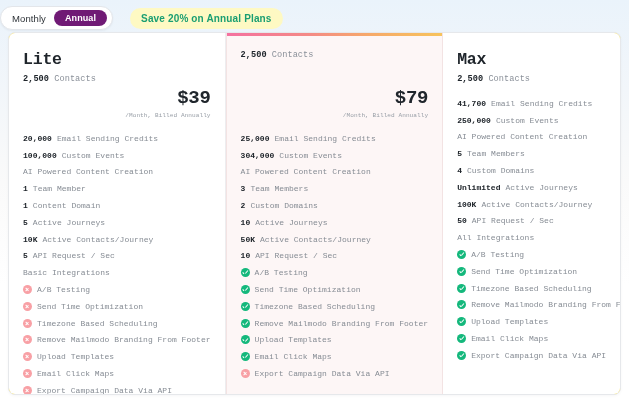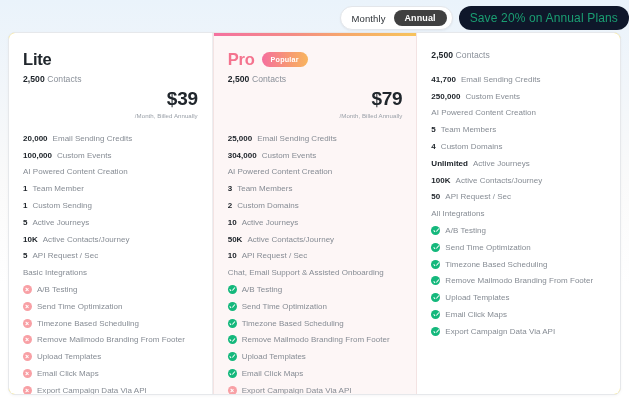--- a/index.html
+++ b/index.html
@@ -11,70 +11,71 @@
   body {
     background: linear-gradient(180deg, #eaf3fb 0%, #f2f6fa 22%, #fafafa 45%, #ffffff 70%);
     position: relative;
   }
 
   
   .toggle-row {
     height: 32px;
     display: flex;
     align-items: center;
-    justify-content: flex-end;
-    gap: 6px;
+    justify-content: flex-start;
+    gap: 17px;
     padding-top: 4px;
   }
   .billing-toggle {
     display: flex;
     align-items: center;
     gap: 6px;
     background: #ffffff;
     border: 1px solid #e3e6ea;
     border-radius: 999px;
     padding: 3px 5px 3px 9px;
     box-shadow: 0 1px 2px rgba(16,24,40,.05);
   }
   .toggle-opt {
     font-size: 9.5px;
     color: #2e3338;
     letter-spacing: .1px;
     padding: 1px 2px;
     white-space: nowrap;
   }
   .toggle-opt.active {
-    background: #404040;
+    background: #701a75;
     color: #ffffff;
     border-radius: 999px;
     padding: 3px 11px;
     font-weight: bold;
     font-size: 9px;
   }
   .save-badge {
-    background: #0f172a;
+    background: #fef9c3;
     color: #1a9e72;
-    font-size: 12px;
-    font-weight: normal;
+    font-size: 10px;
+    font-weight: bold;
     border-radius: 999px;
     padding: 5px 11px;
     letter-spacing: .15px;
     white-space: nowrap;
   }
 
   
   .cards {
     display: flex;
     margin: 0 8px;
     height: 363px;
     border: 1px solid #e6e8eb;
     border-radius: 7px;
     overflow: hidden;
     background: #fde047;
     box-shadow: 0 1px 3px rgba(16,24,40,.04);
+    font-family: Liberation Mono, monospace;
   }
   .card {
     flex: 1 1 0;
     position: relative;
     background: #ffffff;
     padding: 0 14px;
     border-right: 1px solid #ededef;
   }
   .card:last-child { border-right: none; }
   .card.featured {
@@ -217,21 +218,21 @@
         </div>
         <div class="feature">
           <span>AI Powered Content Creation</span>
         </div>
         <div class="feature">
           <b>1</b>
           <span>Team Member</span>
         </div>
         <div class="feature">
           <b>1</b>
-          <span>Custom Sending</span>
+          <span>Content Domain</span>
         </div>
         <div class="feature">
           <b>5</b>
           <span>Active Journeys</span>
         </div>
         <div class="feature">
           <b>10K</b>
           <span>Active Contacts/Journey</span>
         </div>
         <div class="feature">
@@ -268,24 +269,20 @@
         <div class="feature">
           <span class="ico no"></span>
           <span>Export Campaign Data Via API</span>
         </div>
       </div>
     </div>
     <div class="card featured">
       <div class="ribbon"></div>
       <div class="card-head">
         <div class="plan-left">
-          <div class="plan-title-row">
-            <span class="plan-name accent">Pro</span>
-            <span class="popular-badge">Popular</span>
-          </div>
           <div class="plan-contacts"><b>2,500</b> <span>Contacts</span></div>
         </div>
         <div class="plan-right">
           <div class="price">$79</div>
           <div class="price-note">/Month, Billed Annually</div>
         </div>
       </div>
       <div class="features">
         <div class="feature">
           <b>25,000</b>
@@ -310,23 +307,20 @@
           <b>10</b>
           <span>Active Journeys</span>
         </div>
         <div class="feature">
           <b>50K</b>
           <span>Active Contacts/Journey</span>
         </div>
         <div class="feature">
           <b>10</b>
           <span>API Request / Sec</span>
-        </div>
-        <div class="feature">
-          <span>Chat, Email Support &amp; Assisted Onboarding</span>
         </div>
         <div class="feature">
           <span class="ico yes"></span>
           <span>A/B Testing</span>
         </div>
         <div class="feature">
           <span class="ico yes"></span>
           <span>Send Time Optimization</span>
         </div>
         <div class="feature">
@@ -347,20 +341,23 @@
         </div>
         <div class="feature">
           <span class="ico no"></span>
           <span>Export Campaign Data Via API</span>
         </div>
       </div>
     </div>
     <div class="card">
       <div class="card-head">
         <div class="plan-left">
+          <div class="plan-title-row">
+            <span class="plan-name">Max</span>
+          </div>
           <div class="plan-contacts"><b>2,500</b> <span>Contacts</span></div>
         </div>
       </div>
       <div class="features">
         <div class="feature">
           <b>41,700</b>
           <span>Email Sending Credits</span>
         </div>
         <div class="feature">
           <b>250,000</b>

